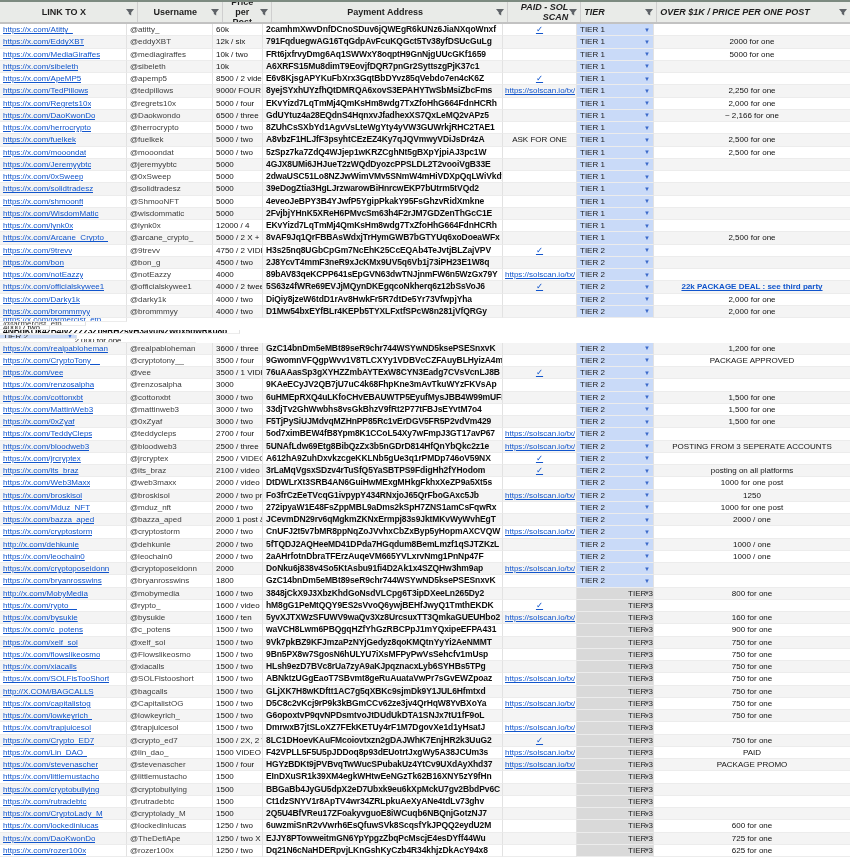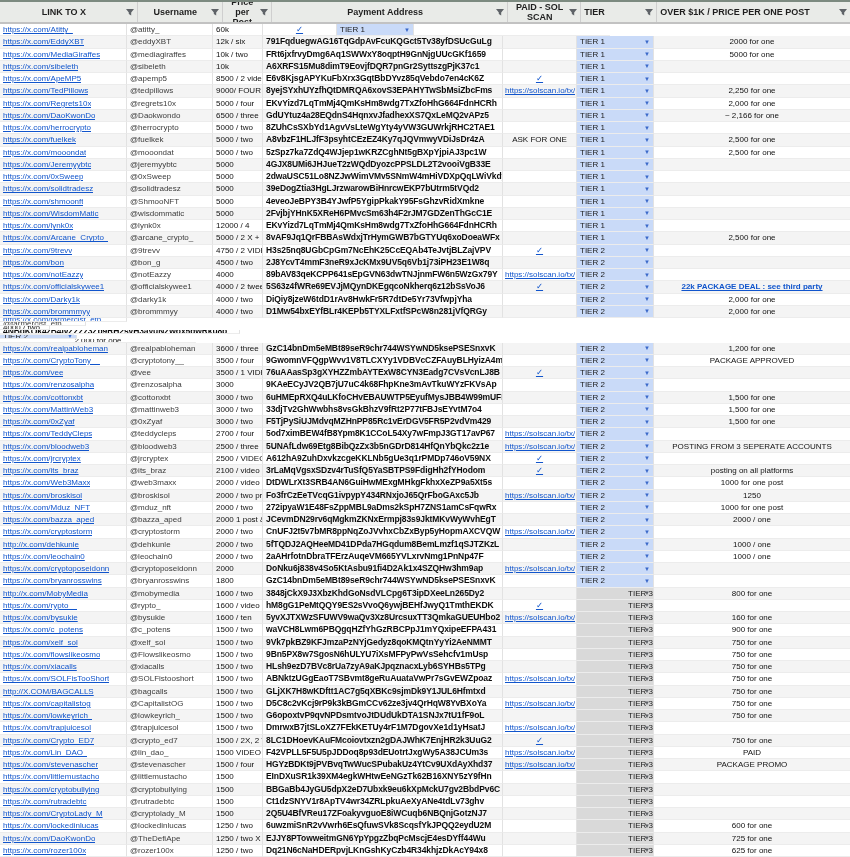--- a/index.html
+++ b/index.html
@@ -3,21 +3,21 @@
 <meta charset="utf-8">
 <style>
   html,body{margin:0;padding:0;background:#fff;}
   #app{width:850px;height:857px;overflow:hidden;position:relative;
        font-family:"Liberation Sans","DejaVu Sans",sans-serif;
        border-top:2px solid #7c8a80;box-sizing:border-box;background:#fff;}
   .thead{display:flex;height:22px;background:#e9ebe8;border-bottom:2px solid #c2c2c2;box-sizing:border-box;}
   .th{position:relative;box-sizing:border-box;border-right:1px solid #cfcfcf;
       font-size:9px;font-weight:bold;color:#1f1f1f;display:flex;align-items:center;justify-content:center;
       text-align:center;line-height:10px;padding:0 12px 0 3px;overflow:hidden;white-space:normal;}
-  .th.left{justify-content:flex-start;text-align:center;}
+  .th.left{justify-content:flex-start;text-align:right;font-style:italic;}
   .funnel{position:absolute;right:2px;top:50%;transform:translateY(-50%);width:10px;height:10px;}
   .funnel svg{display:block;}
   .tbody{height:833px;overflow:hidden;}
   .tr{display:flex;height:12.25px;box-sizing:border-box;}
   .tr.tall{height:24.5px;flex-direction:column;}
   .tr.band .td{background:#f4f4f4;}
   .td{box-sizing:border-box;border-right:1px solid #e2e2e2;border-bottom:1px solid #ececec;
       overflow:hidden;white-space:nowrap;font-size:8px;color:#111;line-height:11px;
       display:flex;align-items:center;background:#fff;}
   .c0{width:127px;padding-left:3px;}
@@ -103,20 +103,21 @@
         </span>
     </div>
   </div>
   <div class="tbody">
       <div class="tr">
     <div class="td c0">
           <a class="xlink">https://x.com/Atitty_</a>
         </div>
     <div class="td c1">@atitty_</div>
     <div class="td c2">60k</div>
+    <div class="td c3">2camhmXwvDnfDCnoSDuv6jQWEgR6kUNz6JiaNXqoWnxf</div>
     <div class="td c4">
           <span class="chk">✓</span>
         </div>
     <div class="td c5 blue">
       <span class="tier-label">TIER 1</span>
       <span class="dd">▼</span>
     </div>
     <div class="td c6"></div>
   </div>
       <div class="tr band">

